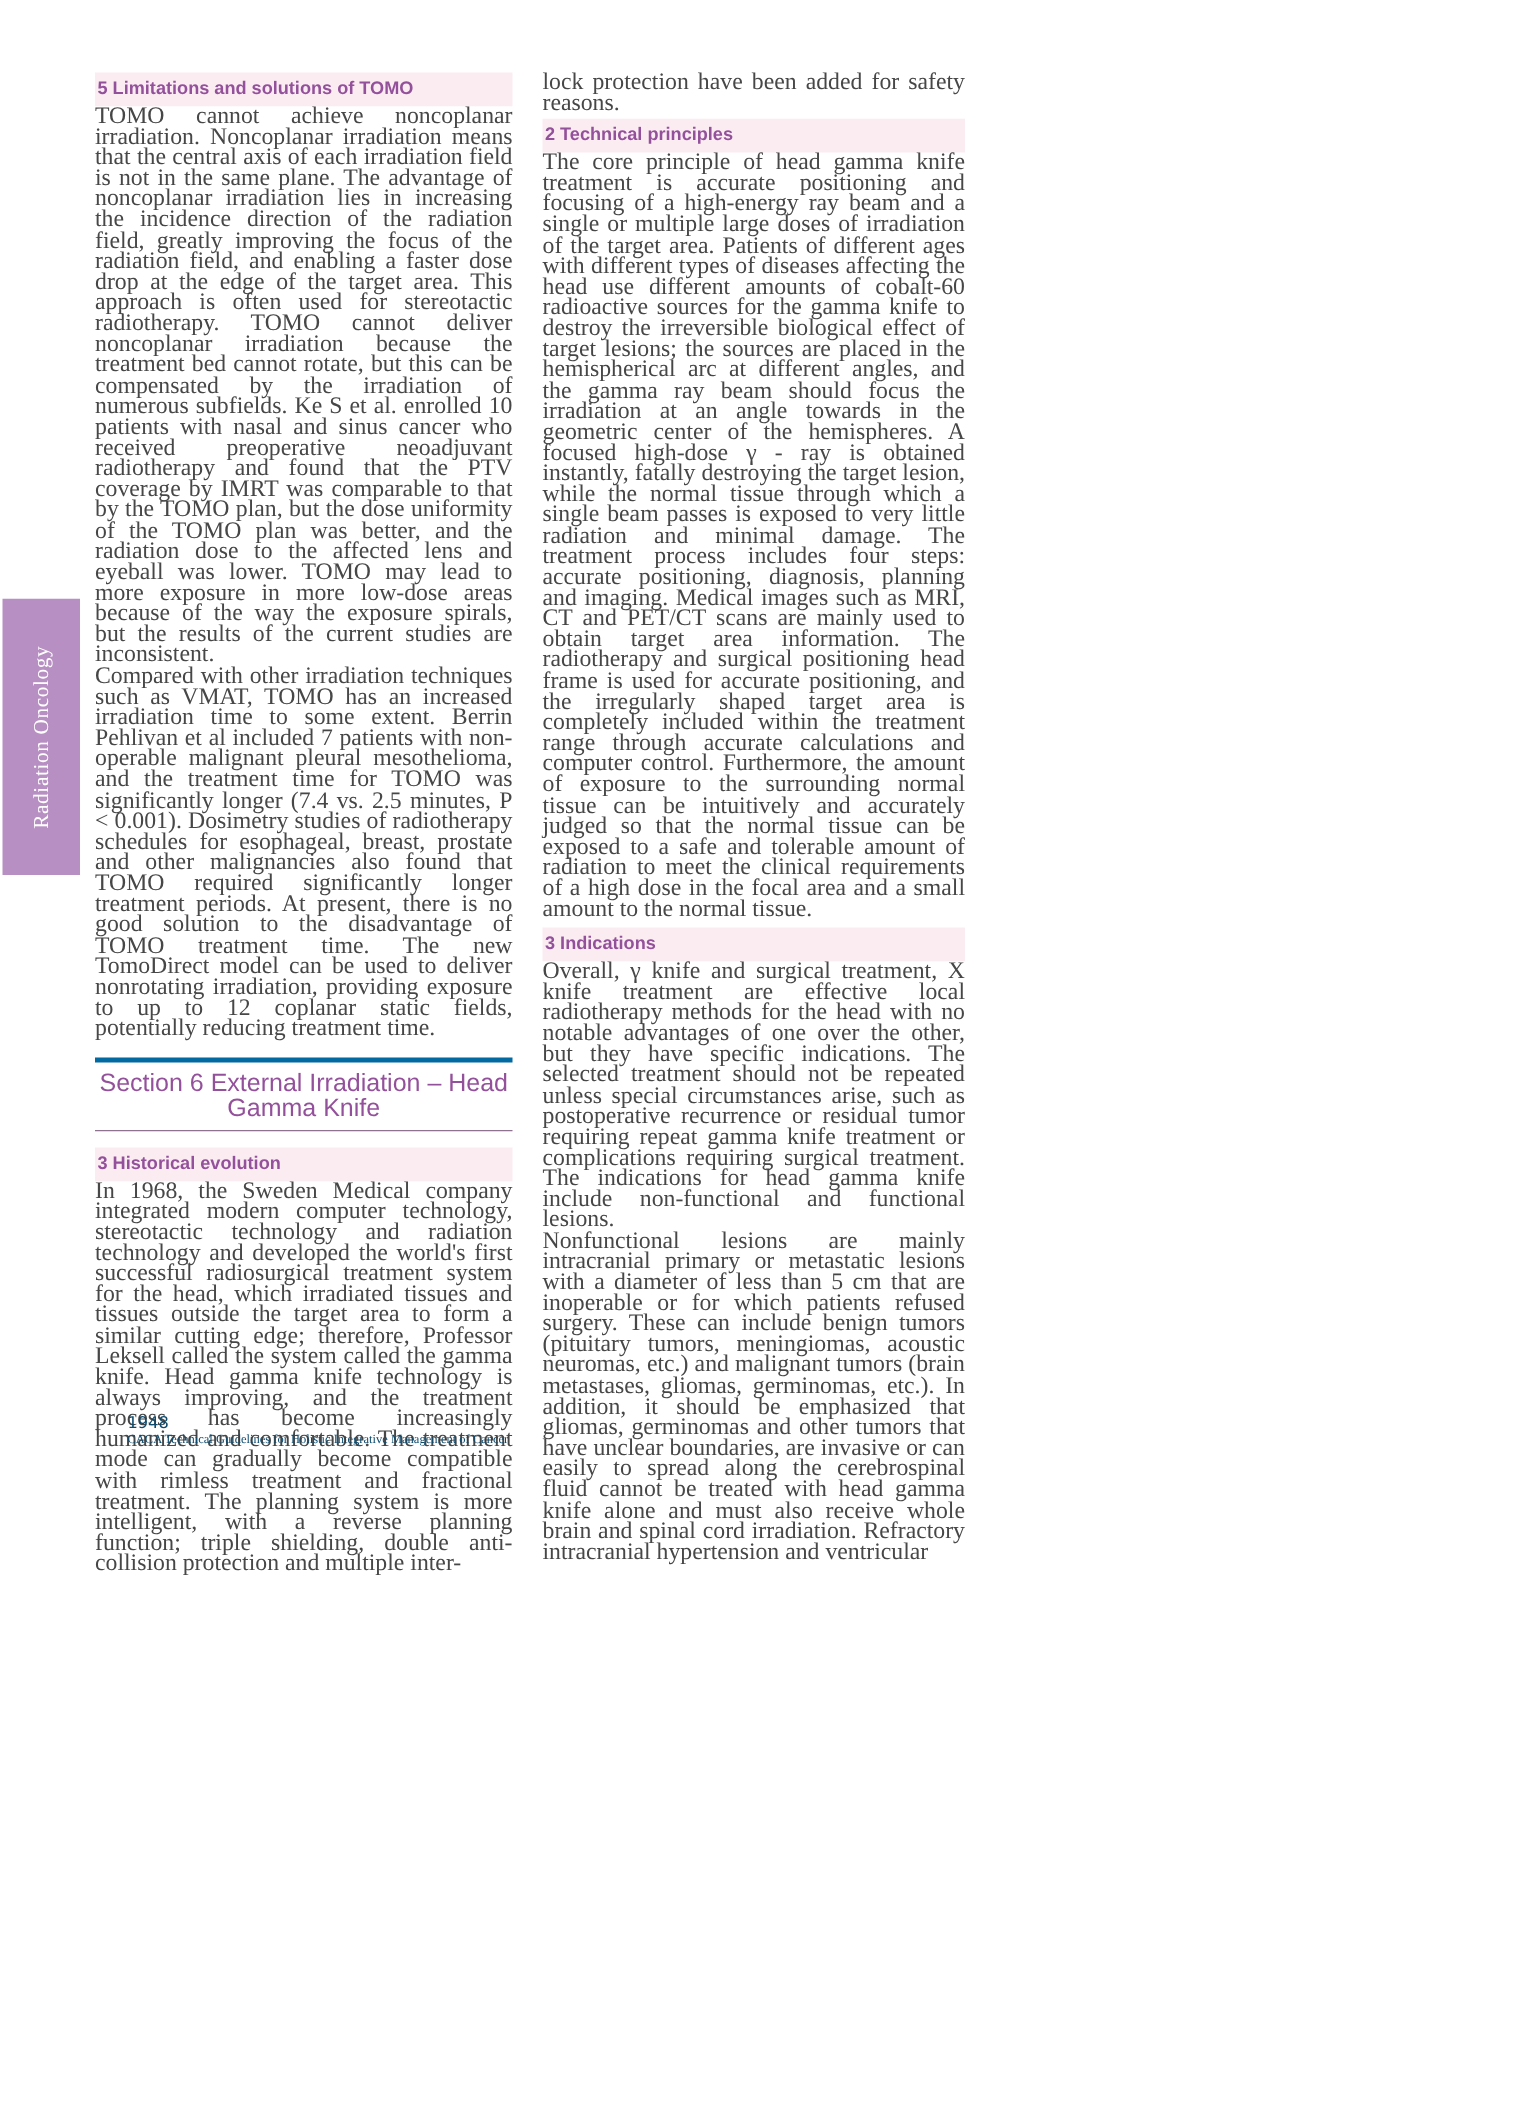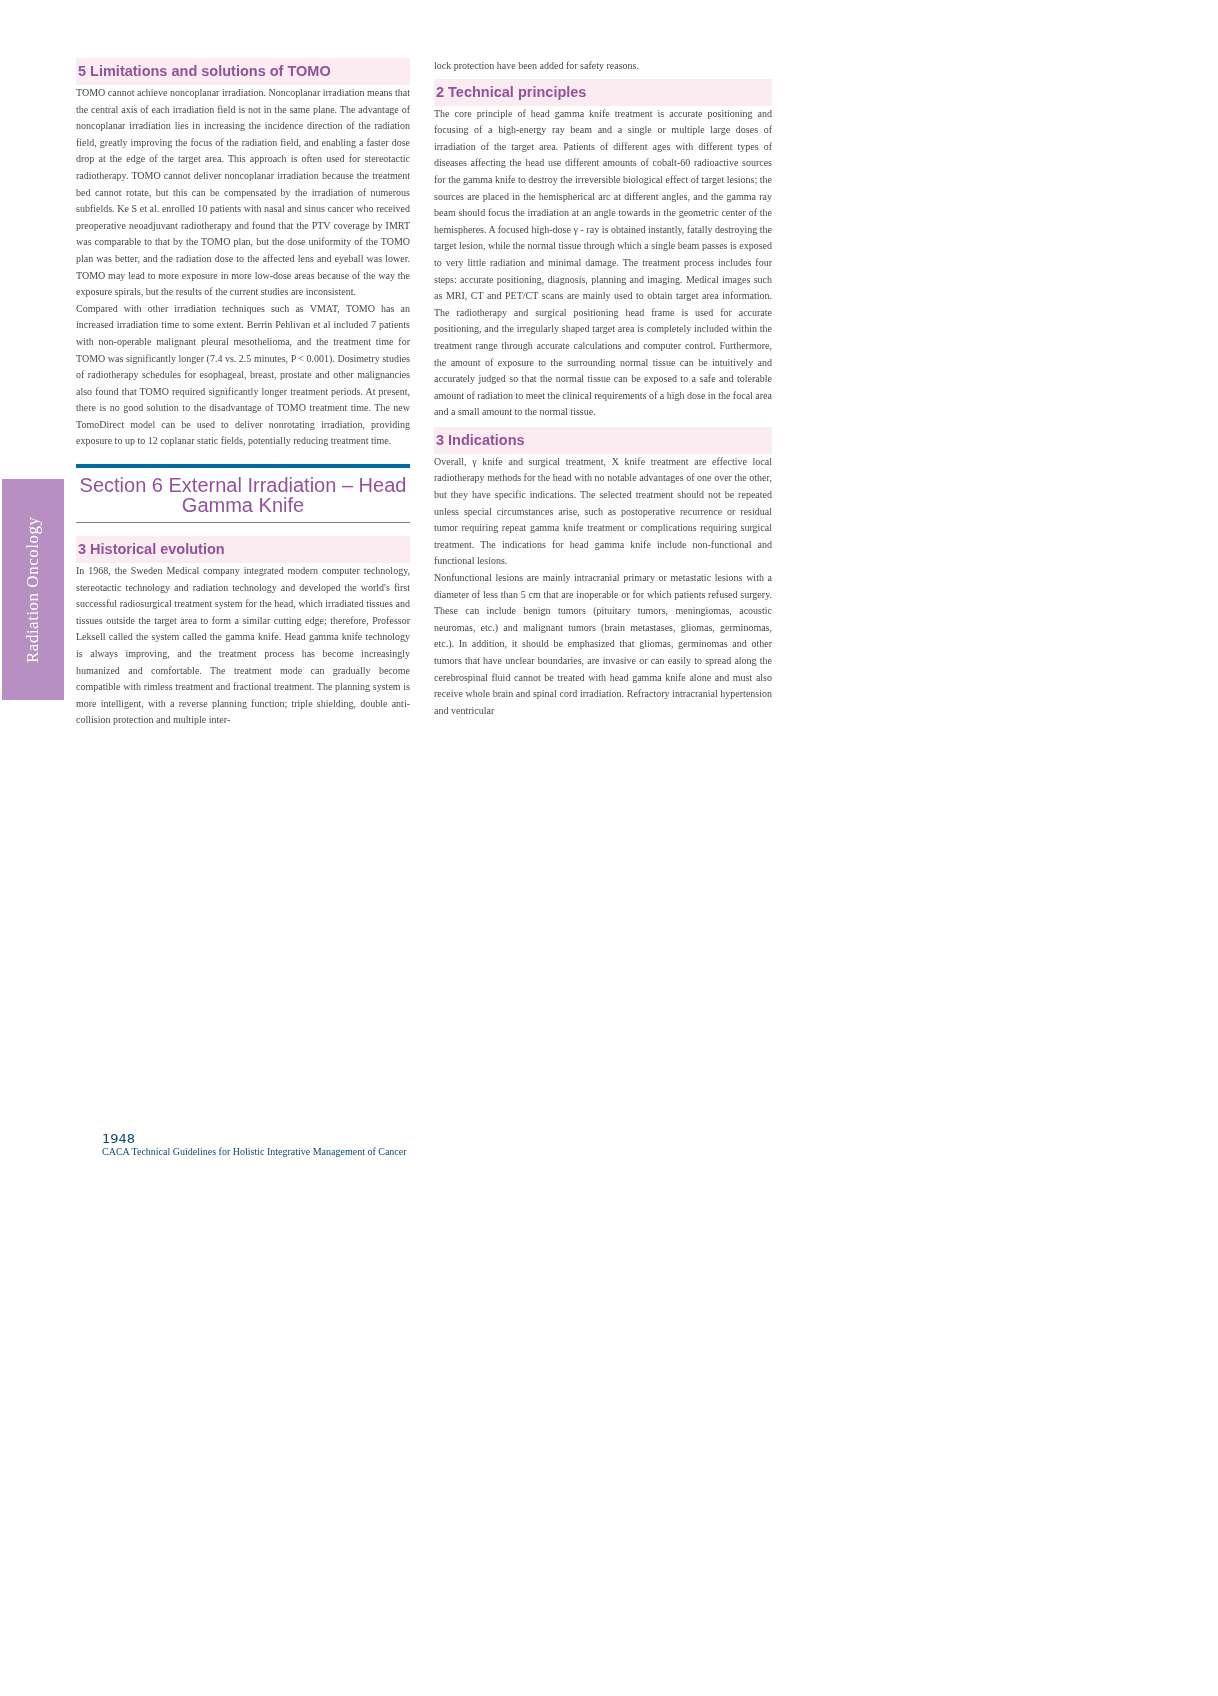--- a/index.html
+++ b/index.html
@@ -50,21 +50,21 @@
     color: #94519b;
     font-family: "Liberation Sans", sans-serif;
     font-weight: bold;
     font-size: 14.5px;
     line-height: 19px;
     text-align: left;
     padding: 4px 2px;
   }
   p.body-text {
     font-family: "Liberation Serif", serif;
-    font-size: 10px;
+    font-size: 19px;
     line-height: 16.6px;
     color: #474747;
     text-align: justify;
     margin: 0;
   }
   .mt4 { margin-top: 4px; }
   .mt6 { margin-top: 6px; }
   .section-head {
     margin: 14px 0 13px 0;
     padding: 7px 2px;

